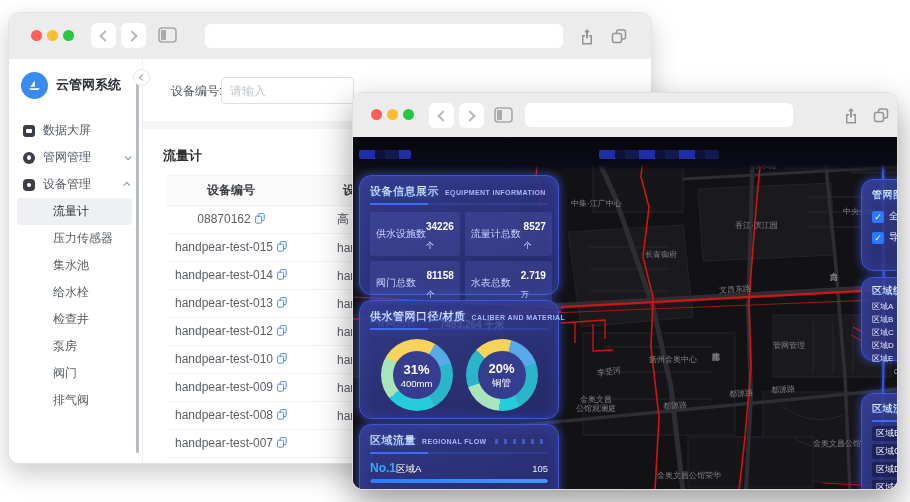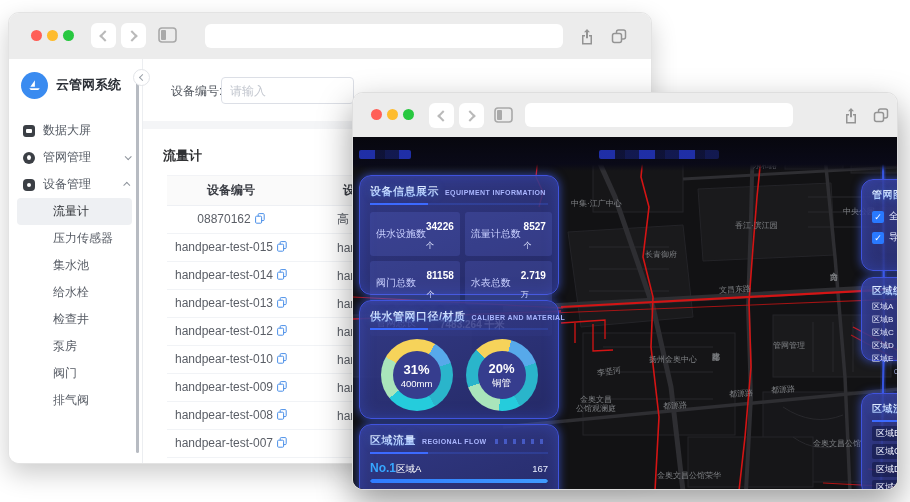--- a/index.html
+++ b/index.html
@@ -477,21 +477,21 @@
         <div class="ptitle">
           <span class="cn">区域流量</span>
           <span class="en">REGIONAL FLOW</span>
           <span class="decor"></span>
         </div>
         <div class="punder"></div>
         <div class="frow">
           <div class="line">
             <span class="rk">No.1</span>
             <span>区域A</span>
-            <span class="vv">167</span>
+            <span class="vv">105</span>
           </div>
           <div class="fbar">
               <i style="width: 100%;"></i>
             </div>
         </div>
         <div class="frow">
           <div class="line">
             <span class="rk">No.2</span>
             <span>区域C</span>
             <span class="vv">123</span>

